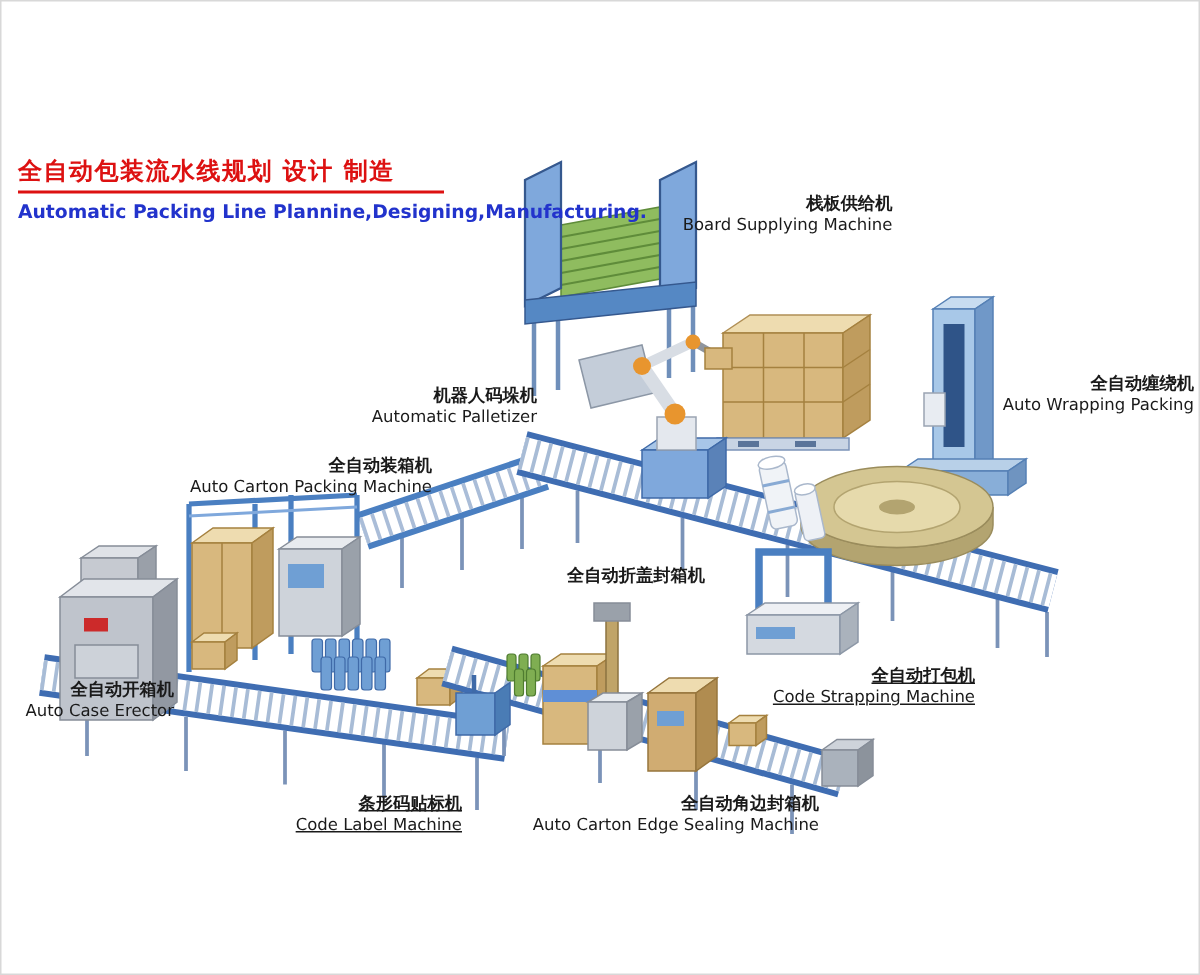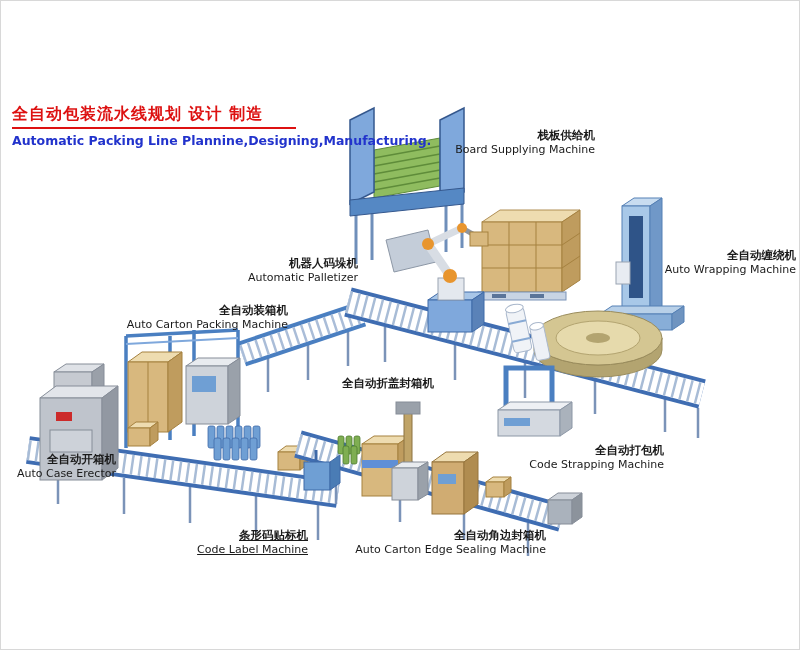--- a/index.html
+++ b/index.html
@@ -265,38 +265,38 @@
 <div class="title-zh">全自动包装流水线规划 设计 制造</div>
 <div class="title-underline"></div>
 <div class="title-en">Automatic Packing Line Plannine,Designing,Manufacturing.</div>
 
 <div class="m-label" style="left:455px;top:128px;width:140px;">
   <span class="zh">栈板供给机</span>
   <span class="en">Board Supplying Machine</span>
 </div>
 <div class="m-label" style="left:658px;top:236px;width:138px;margin-top:12px;">
   <span class="zh">全自动缠绕机</span>
-  <span class="en">Auto Wrapping Machine</span>
+  <span class="en">Auto Wrapping Packing</span>
 </div>
 <div class="m-label" style="left:232px;top:256px;width:126px;">
   <span class="zh">机器人码垛机</span>
   <span class="en">Automatic Palletizer</span>
 </div>
 <div class="m-label" style="left:112px;top:303px;width:176px;">
   <span class="zh">全自动装箱机</span>
   <span class="en">Auto Carton Packing Machine</span>
 </div>
-<div class="m-label" style="left:228px;top:376px;width:206px;">
+<div class="m-label" style="left:228px;top:376px;width:206px;padding-left:36px;">
   <span class="zh">全自动折盖封箱机</span>
 </div>
 <div class="m-label" style="left:4px;top:452px;width:112px;">
   <span class="zh">全自动开箱机</span>
   <span class="en">Auto Case Erector</span>
 </div>
-<div class="m-label" style="left:528px;top:443px;width:136px;">
+<div class="m-label" style="left:514px;top:443px;width:136px;text-decoration:underline;">
   <span class="zh">全自动打包机</span>
   <span class="en">Code Strapping Machine</span>
 </div>
 <div class="m-label" style="left:184px;top:528px;width:124px;text-decoration:underline;">
   <span class="zh">条形码贴标机</span>
   <span class="en">Code Label Machine</span>
 </div>
 <div class="m-label" style="left:350px;top:528px;width:196px;">
   <span class="zh">全自动角边封箱机</span>
   <span class="en">Auto Carton Edge Sealing Machine</span>

